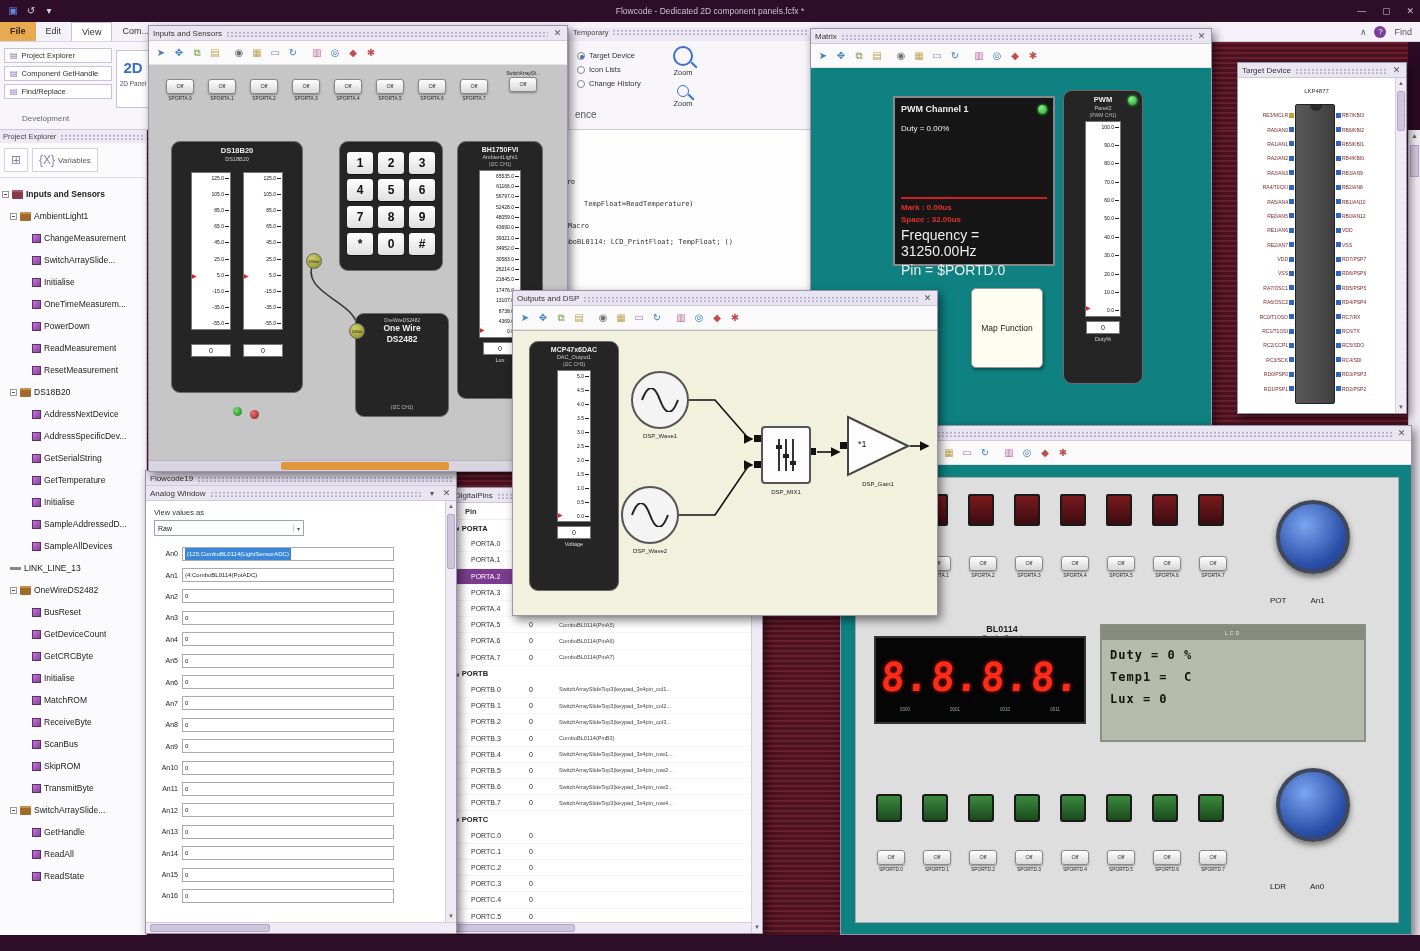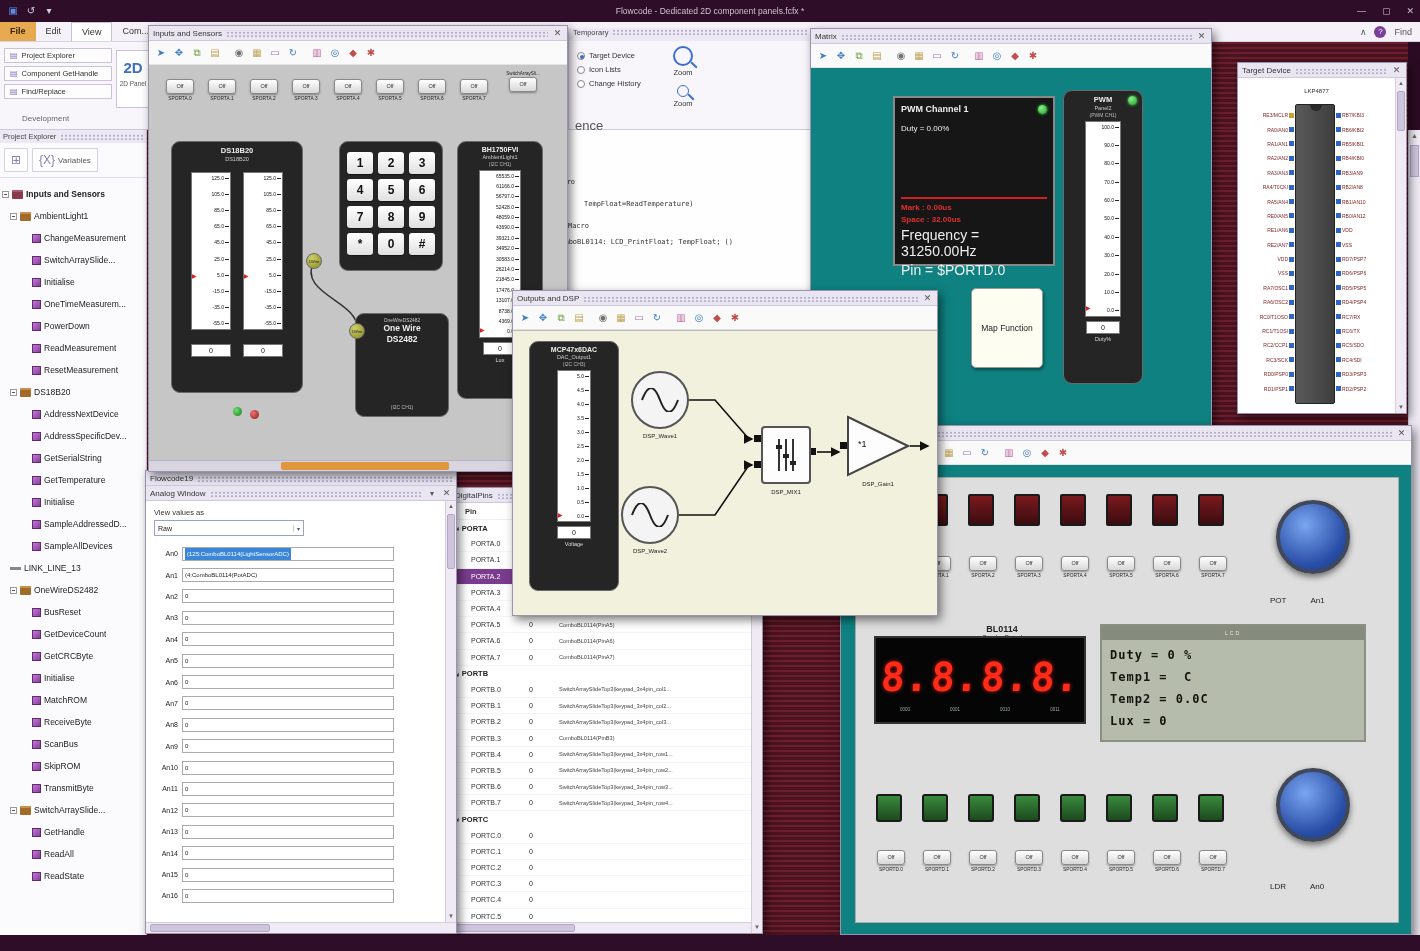--- a/index.html
+++ b/index.html
@@ -32,21 +32,21 @@
 .r2dcap{font-size:6.5px;color:#555;margin-top:4px}
 
 
 .viewgroup{position:absolute;left:568px;top:28px;width:244px;height:102px;background:#f8f6fb;z-index:1;border-bottom:1px solid #cfc8dd;border-left:1px solid #dcd6e8}
 .vgtitle{height:13px;display:flex;gap:4px;padding:0 4px;font-size:7.5px;color:#444;background:#ece9f4}
 #view-radios{position:absolute;left:4px;top:18px}
 .radiorow{display:flex;align-items:center;gap:4px;margin:5px 0 0 4px;cursor:pointer}
 .radio{width:8px;height:8px;border:1px solid #888;border-radius:50%;background:#fff;position:relative;flex:none}
 .radio.on::after{content:"";position:absolute;left:2px;top:2px;width:4px;height:4px;background:#3a6fd0;border-radius:50%}
 .radiolabel{font-size:7.5px;color:#333;white-space:nowrap}
-.vgpartial{position:absolute;left:6px;top:90px;font-size:13px;color:#555}
+.vgpartial{position:absolute;left:6px;top:81px;font-size:10px;color:#555}
 .zoomgrp{position:absolute;left:84px;top:16px;width:60px;text-align:center}
 .zoomicon{width:20px;height:20px;border:2px solid #3a6fd0;border-radius:50%;margin:2px auto;position:relative}
 .zoomicon::after{content:"";position:absolute;width:8px;height:2px;background:#3a6fd0;transform:rotate(45deg);right:-7px;bottom:-2px}
 .zoomicon.small{width:12px;height:12px;border-width:1.5px;margin-top:8px}
 .zoomlabel{font-size:7.5px;color:#333}
 
 
 .sidebar{position:absolute;left:0;top:130px;width:147px;height:805px;background:#fbfafd;border-right:1px solid #cfc8dd;z-index:1}
 .sbheader{height:13px;background:#ece9f4;display:flex;align-items:center;gap:4px;padding:0 3px;font-size:7.5px;color:#444}
 .sbtools{display:flex;gap:4px;padding:5px 4px;border-bottom:1px solid #e0dcea}
@@ -815,21 +815,20 @@
           <div class="segcell">
             <div class="segdigit">8.</div>
             <div class="seglabel">0011</div>
           </div>
         </div>
       <div class="lcd" style="left:244px;top:146px">
         <div class="lcdhdr">LCD</div>
         <div class="lcdscreen" id="lcd-lines">
             <div class="lcdline">Duty = 0 %</div>
             <div class="lcdline">Temp1 =  C</div>
-            <div class="lcdline">Temp2 = 0.0C</div>
             <div class="lcdline">Lux = 0</div>
           </div>
       </div>
       <div id="green-row" class="ledrow" style="left:20px;top:316px">
           <div class="gbtn"></div>
           <div class="gbtn"></div>
           <div class="gbtn"></div>
           <div class="gbtn"></div>
           <div class="gbtn"></div>
           <div class="gbtn"></div>

